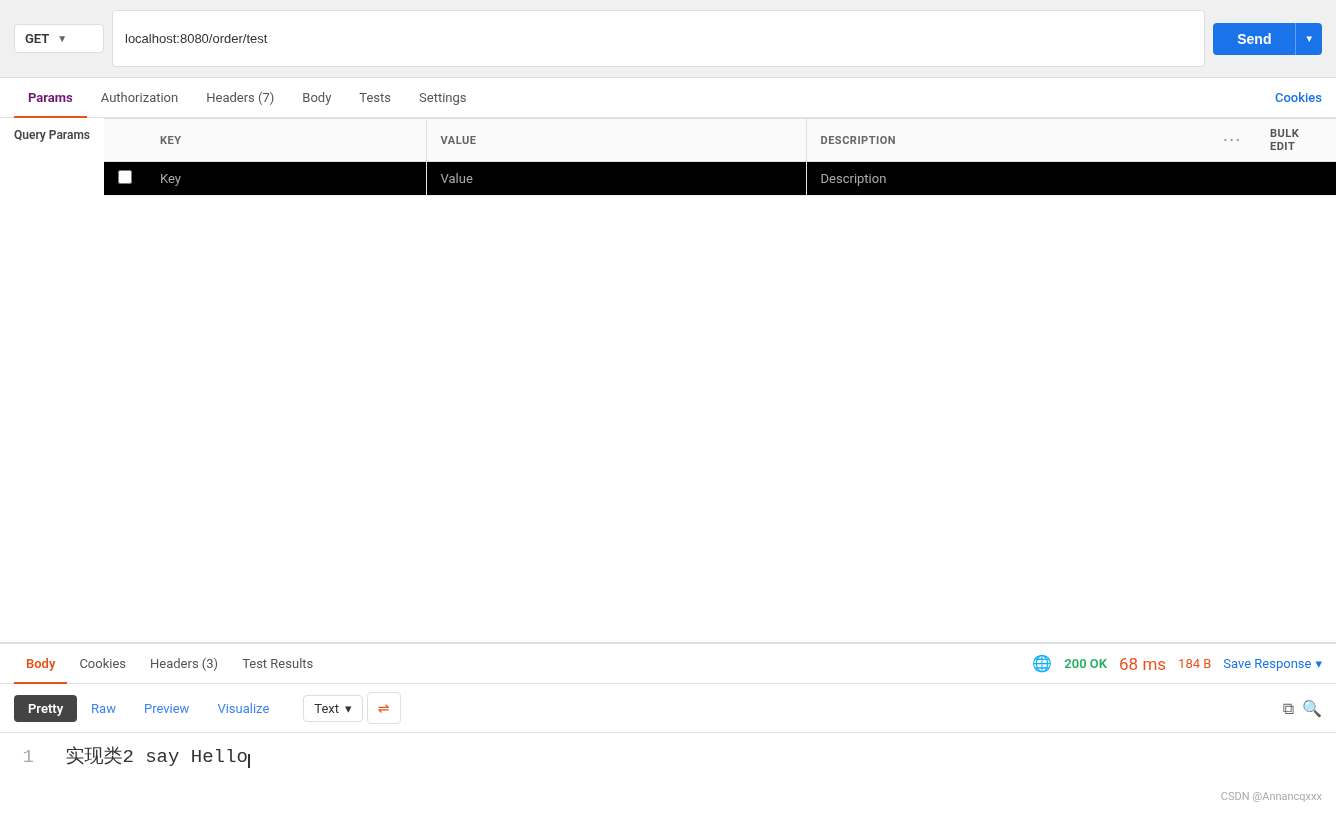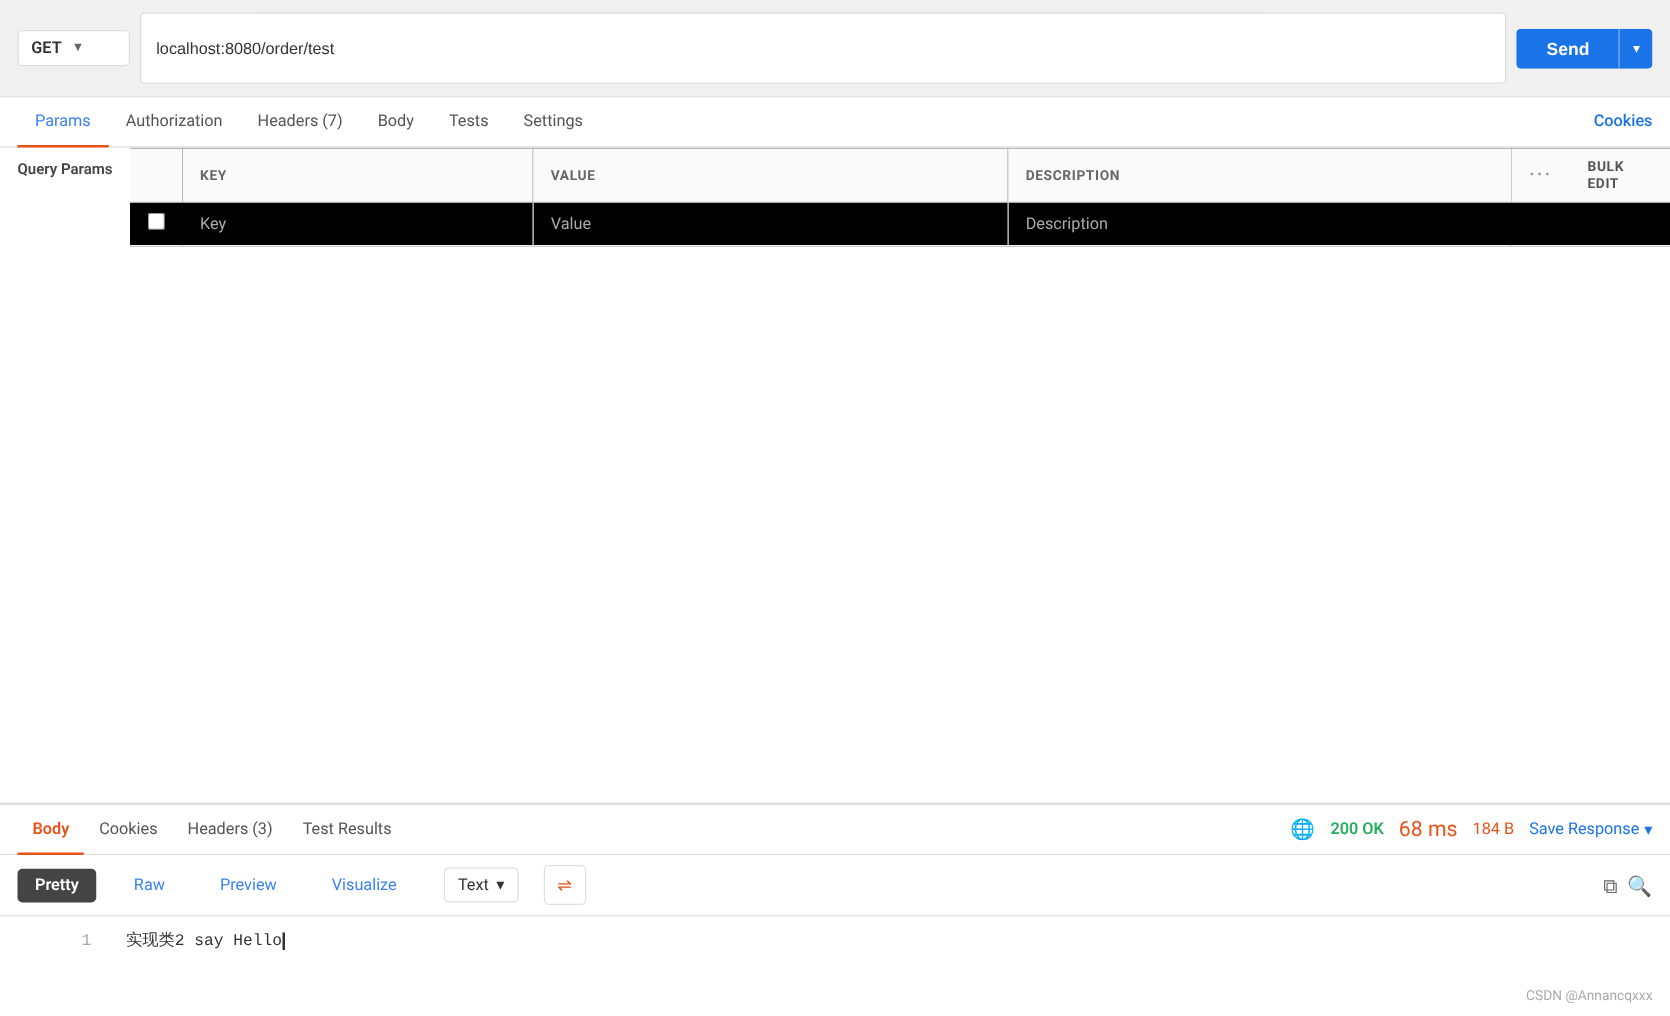--- a/index.html
+++ b/index.html
@@ -92,22 +92,22 @@
     .request-tabs .tab {
       padding: 12px 14px;
       cursor: pointer;
       color: #555;
       font-size: 13px;
       white-space: nowrap;
       position: relative;
     }
 
     .request-tabs .tab.active {
-      color: #3b82f6;
-      font-weight: 400;
+      color: #701a75;
+      font-weight: 700;
     }
 
     .request-tabs .tab.active::after {
       content: '';
       position: absolute;
       bottom: -1px;
       left: 0;
       right: 0;
       height: 2px;
       background: #e8531a;
@@ -273,21 +273,21 @@
       align-items: center;
       gap: 4px;
       text-align: center;
     }
 
     
     .format-bar {
       display: flex;
       align-items: center;
       padding: 8px 14px;
-      gap: 16px;
+      gap: 0;
       border-bottom: 1px solid #e0e0e0;
     }
 
     .format-tab {
       padding: 6px 14px;
       cursor: pointer;
       font-size: 13px;
       color: #3b82f6;
       border-radius: 4px;
     }
@@ -301,21 +301,21 @@
     .text-dropdown {
       display: flex;
       align-items: center;
       border: 1px solid #ddd;
       border-radius: 4px;
       padding: 5px 10px;
       cursor: pointer;
       font-size: 13px;
       color: #333;
       gap: 6px;
-      margin-left: 8px;
+      margin-left: 20px;
     }
 
     .wrap-btn {
       display: flex;
       align-items: center;
       justify-content: center;
       width: 34px;
       height: 32px;
       border: 1px solid #e0e0e0;
       border-radius: 4px;
@@ -389,23 +389,22 @@
     .lower-section {
       border-top: 2px solid #e0e0e0;
       display: flex;
       flex-direction: column;
     }
 
     .response-body-container {
       position: relative;
       padding: 10px 14px;
       font-family: 'Courier New', Courier, monospace;
-      font-size: 13px;
+      font-size: 19px;
       min-height: 80px;
-      margin-left: 39px;
     }
 
     input[type="checkbox"] {
       width: 14px;
       height: 14px;
     }
   </style>
 </head>
 <body>
 

